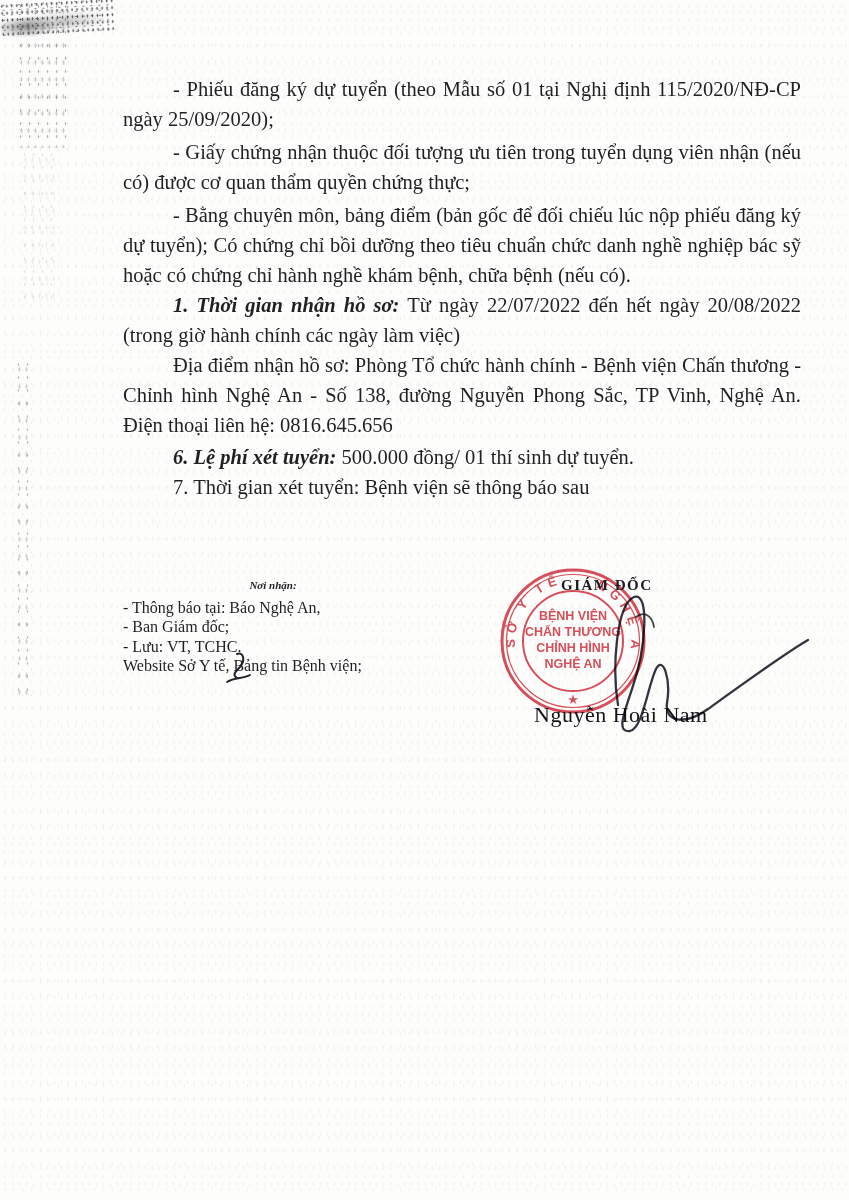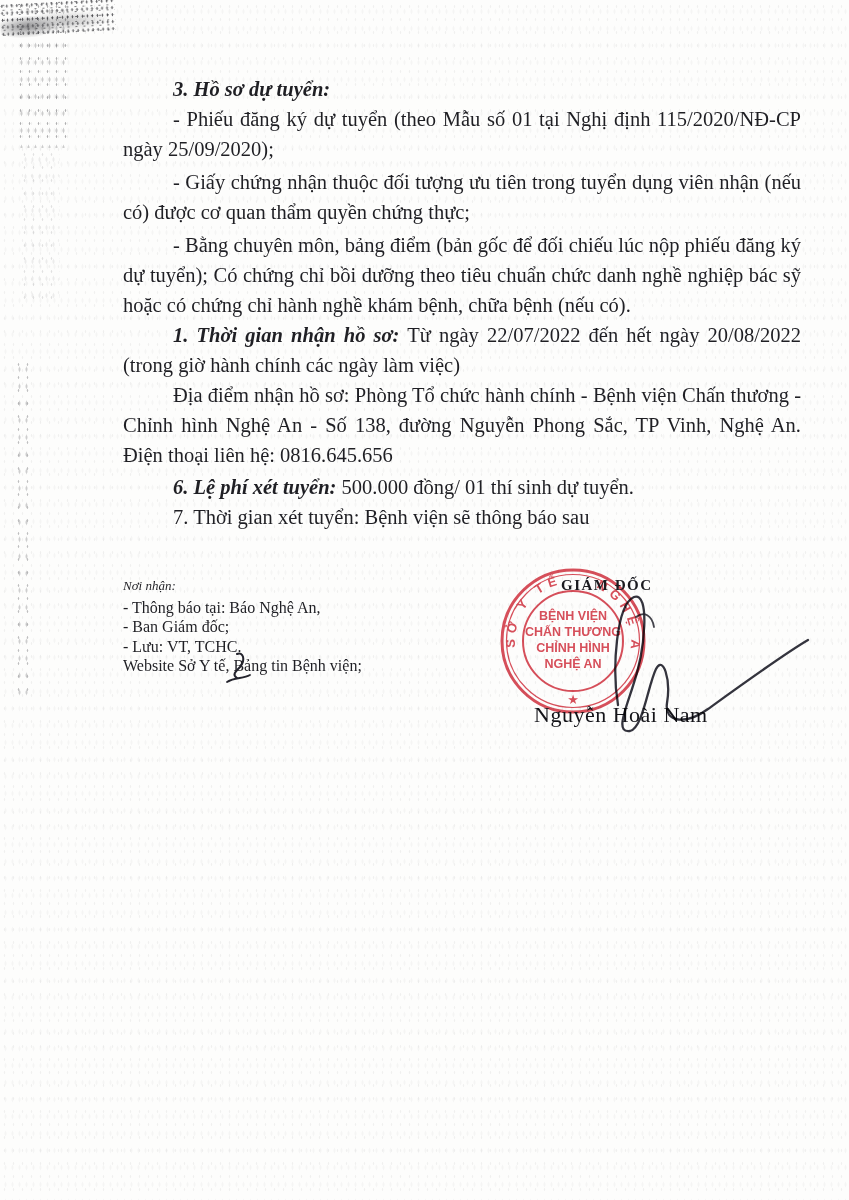--- a/index.html
+++ b/index.html
@@ -43,21 +43,21 @@
   .doc-body p{margin:0;text-indent:50px;}
   .p-gap3{margin-top:3px !important;}
   .p-gap2{margin-top:2px !important;}
   .bi{font-weight:bold;font-style:italic;}
   .b{font-weight:normal;}
   
   .recipients{
     position:absolute;left:123px;top:576px;width:300px;
     font-size:16px;line-height:19.5px;
   }
-  .recipients .title{font-weight:normal;font-style:italic;font-size:13px;margin-bottom:2px;}
+  .recipients .title{font-weight:bold;font-style:italic;font-size:11px;margin-bottom:2px;text-align:center;}
   
   .sig-title{
     position:absolute;left:561px;top:577px;
     font-size:15px;font-weight:bold;letter-spacing:1.5px;color:#1b1b20;z-index:4;
   }
   .sig-name{
     position:absolute;left:534px;top:702px;
     font-size:22px;color:#141419;letter-spacing:.5px;z-index:4;
   }
   .stamp-svg{position:absolute;left:497px;top:566px;z-index:2;opacity:.92;mix-blend-mode:multiply;}
@@ -70,21 +70,20 @@
 
 <div class="page">
 
   <div class="speckle noise-page"></div>
   <div class="speckle noise-topleft"></div>
   <div class="speckle noise-topleft-tail"></div>
   <div class="speckle noise-leftstrip"></div>
   <div class="smudge-bottom"></div>
 
   <div class="doc-body">
-    <p class="bi">3. Hồ sơ dự tuyển:</p>
     <p>- Phiếu đăng ký dự tuyển (theo Mẫu số 01 tại Nghị định 115/2020/NĐ-CP ngày 25/09/2020);</p>
     <p class="p-gap3">- Giấy chứng nhận thuộc đối tượng ưu tiên trong tuyển dụng viên nhận (nếu có) được cơ quan thẩm quyền chứng thực;</p>
     <p class="p-gap3">- Bằng chuyên môn, bảng điểm (bản gốc để đối chiếu lúc nộp phiếu đăng ký dự tuyển); Có chứng chỉ bồi dưỡng theo tiêu chuẩn chức danh nghề nghiệp bác sỹ hoặc có chứng chỉ hành nghề khám bệnh, chữa bệnh (nếu có).</p>
     <p><span class="bi">1. Thời gian nhận hồ sơ:</span> <span>Từ ngày 22/07/2022 đến hết ngày 20/08/2022 (trong giờ hành chính các ngày làm việc)</span></p>
     <p>Địa điểm nhận hồ sơ: Phòng Tổ chức hành chính - Bệnh viện Chấn thương - Chỉnh hình Nghệ An - Số 138, đường Nguyễn Phong Sắc, TP Vinh, Nghệ An. Điện thoại liên hệ: 0816.645.656</p>
     <p class="p-gap2"><span class="bi">6. Lệ phí xét tuyển:</span> <span>500.000 đồng/ 01 thí sinh dự tuyển.</span></p>
     <p><span class="b">7. Thời gian xét tuyển:</span> <span>Bệnh viện sẽ thông báo sau</span></p>
   </div>
 
   <div class="recipients">

